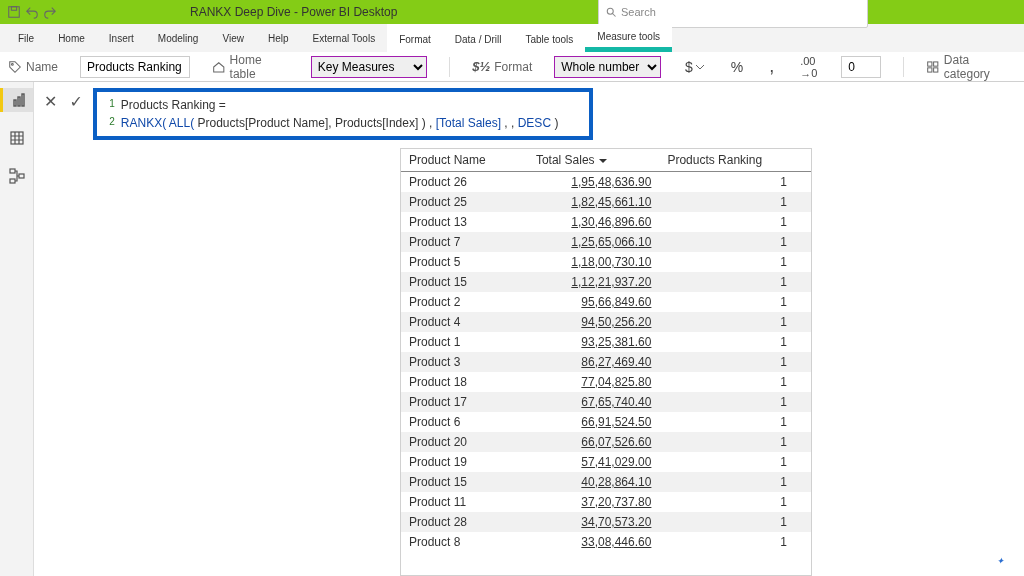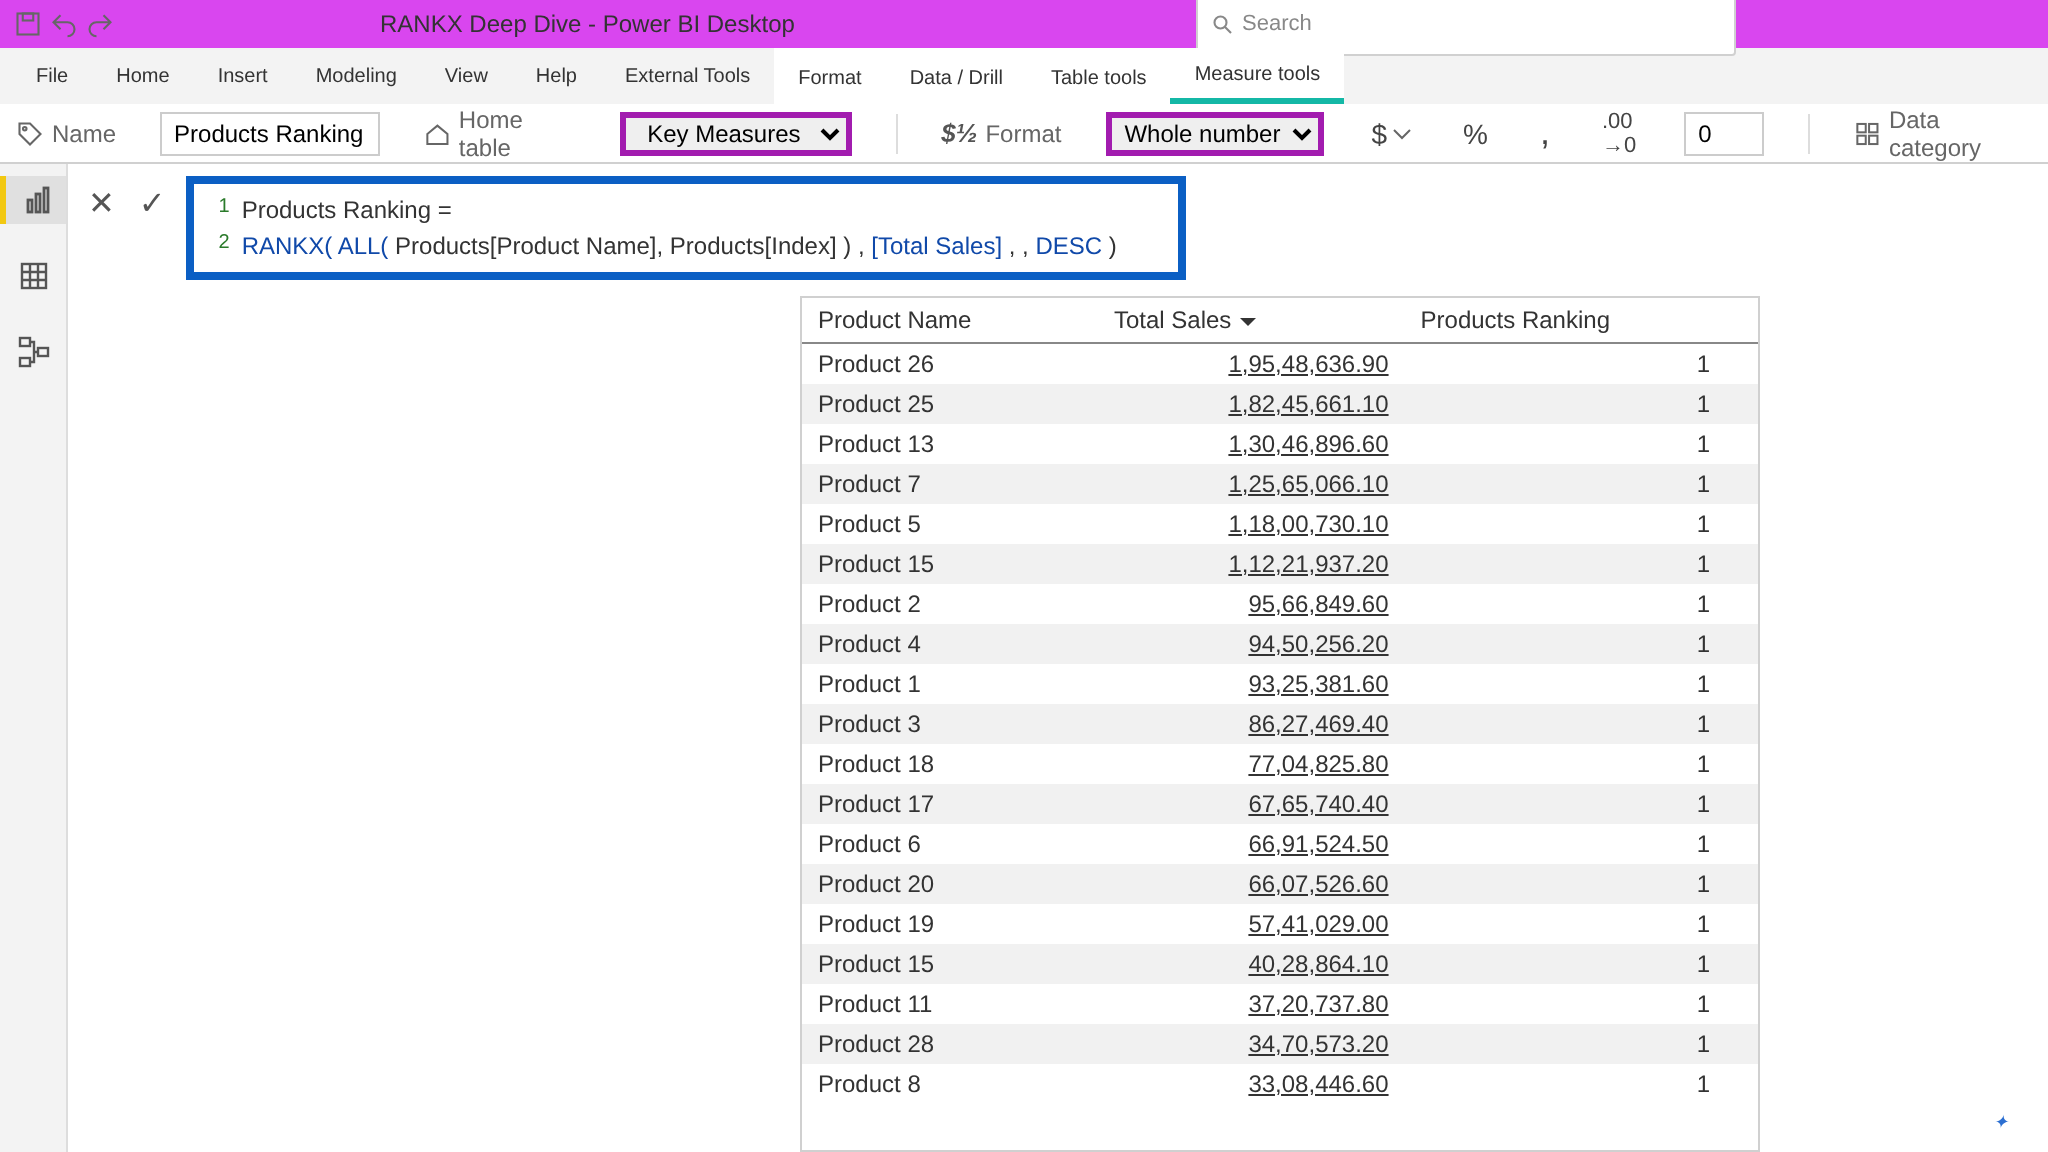--- a/index.html
+++ b/index.html
@@ -1,37 +1,37 @@
 <!DOCTYPE html>
 <html><head>
 <meta charset="utf-8">
 <style>
   * { box-sizing: border-box; margin: 0; padding: 0; font-family: "Segoe UI", Arial, sans-serif; }
   body { width: 1024px; height: 576px; background: #fff; overflow: hidden; font-size: 12px; color: #333; }
 
   
-  .titlebar { height: 24px; background: #d946ef; display: flex; align-items: center; padding: 0 6px; gap: 2px; }
+  .titlebar { height: 24px; background: #84cc16; display: flex; align-items: center; padding: 0 6px; gap: 2px; }
   .titlebar .icon-btn { width: 16px; height: 16px; display: flex; align-items: center; justify-content: center; color: #666; }
   .titlebar svg { width: 14px; height: 14px; }
   .title-text { flex: 0 0 auto; margin-left: 130px; font-size: 12px; color: #333; }
   .titlebar .searchbox { margin-left: auto; margin-right: 150px; width: 270px; height: 32px; background: #fff; border-radius: 2px; display: flex; align-items: center; padding: 0 6px; gap: 4px; border:1px solid #d0d0d0; }
   .searchbox svg { width: 12px; height: 12px; }
   .searchbox span { color: #888; font-size: 11px; }
 
   
   .ribbon-tabs { height: 28px; background: #f3f3f3; display: flex; align-items: stretch; padding-left: 6px; }
   .ribbon-tabs .tab { padding: 0 12px; display: flex; align-items: center; font-size: 10px; color: #333; }
   .ribbon-tabs .tab.ctx { color: #333; background: #fff; border-top: 2px solid transparent; }
-  .ribbon-tabs .tab.active { border-bottom: 3px solid #14b8a6; background: #fff; }
+  .ribbon-tabs .tab.active { border-bottom: 5px solid #14b8a6; background: #fff; }
 
   
   .ribbon-ctrl { height: 30px; background: #fff; border-bottom: 1px solid #d0d0d0; display: flex; align-items: center; padding: 0 8px; gap: 22px; font-size: 12px; color: #555; }
   .ribbon-ctrl .label { color: #666; }
   .ribbon-ctrl input[type=text].field { border:1px solid #ccc; height: 22px; padding: 0 6px; font-size:12px; }
-  .ribbon-ctrl select { border:3px solid #a21caf; height: 22px; font-size:12px; padding: 0 2px; text-align: center; }
+  .ribbon-ctrl select { border:1px solid #a21caf; height: 22px; font-size:12px; padding: 0 2px; }
   .ribbon-ctrl .iconlbl { display: flex; align-items: center; gap: 4px; }
   .ribbon-ctrl .iconlbl svg { width: 14px; height: 14px; }
   .ribbon-ctrl .toolbtn { display: flex; align-items: center; gap: 2px; font-size: 14px; color: #444; padding: 0 2px; }
   .ribbon-ctrl .toolbtn svg { width:10px; height:10px; }
   .ribbon-ctrl .sep { width:1px; height:20px; background:#ddd; }
 
   
   .leftbar { position: absolute; left:0; top:82px; width:34px; bottom:0; background:#f3f3f3; border-right:1px solid #ddd; display:flex; flex-direction:column; align-items:center; padding-top:6px; gap:14px; }
   .leftbar svg { width:16px; height:16px; color:#555; }
   .leftbar .vbtn.active { background:#e0e0e0; border-left:3px solid #f2c811; padding-left:3px; width:100%; display:flex; justify-content:center; padding-top:4px; padding-bottom:4px; }
@@ -39,21 +39,21 @@
 
   
   .formula-area { position:absolute; left:34px; top:82px; right:0; display:flex; align-items:flex-start; padding:6px 8px; gap:8px; }
   .formula-area .x, .formula-area .chk { font-size:16px; color:#555; padding:4px 2px; }
   .formula-box { border:4px solid #0b5fc4; background:#fff; font-family: Consolas, monospace; font-size:12px; padding:4px 8px; line-height:1.5; min-width:500px; }
   .formula-box .ln { display:flex; gap:6px; }
   .formula-box .ln .num { color:#2a7a2a; width:10px; text-align:right; font-size:10px; }
   .formula-box .kw { color:#1049a9; }
 
   
-  .canvas { position:absolute; left:400px; top:148px; width:480px; bottom:0; border:1px solid #d0d0d0; overflow:hidden; }
+  .canvas { position:absolute; left:400px; top:148px; width:412px; bottom:0; border:1px solid #d0d0d0; overflow:hidden; }
   .canvas table { width:100%; border-collapse:collapse; font-size:12px; }
   .canvas thead th { text-align:left; padding:4px 8px; border-bottom:1px solid #888; font-weight:normal; color:#333; background:#fff; white-space:nowrap; }
   .canvas thead th:nth-child(2) .sorticon { display:inline-block; }
   .canvas thead th .sorticon svg { width:10px; height:10px; vertical-align:middle; }
   .canvas tbody tr:nth-child(even) { background:#f1f1f1; }
   .canvas tbody td { padding:3px 8px; }
   .canvas tbody td:nth-child(2){ text-align:right;text-decoration:underline; }
   .canvas tbody td:nth-child(3){ text-align:right; padding-right:24px; }
 
   .subscribe { position:absolute; right:20px; bottom:10px; color:#2c6fd1; font-size:9px; font-style:italic; }

